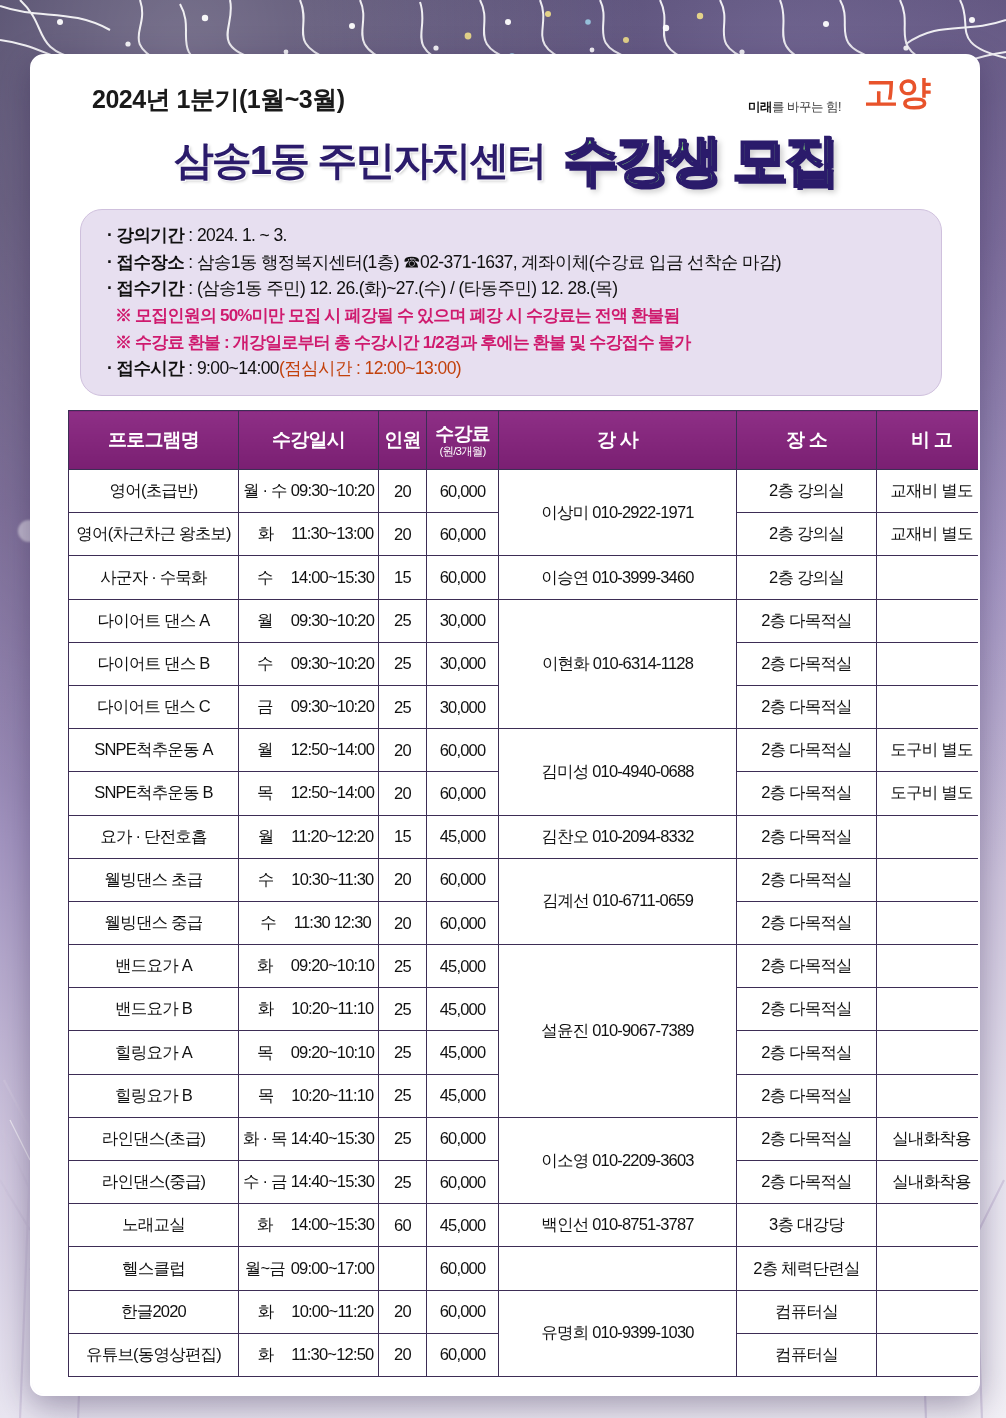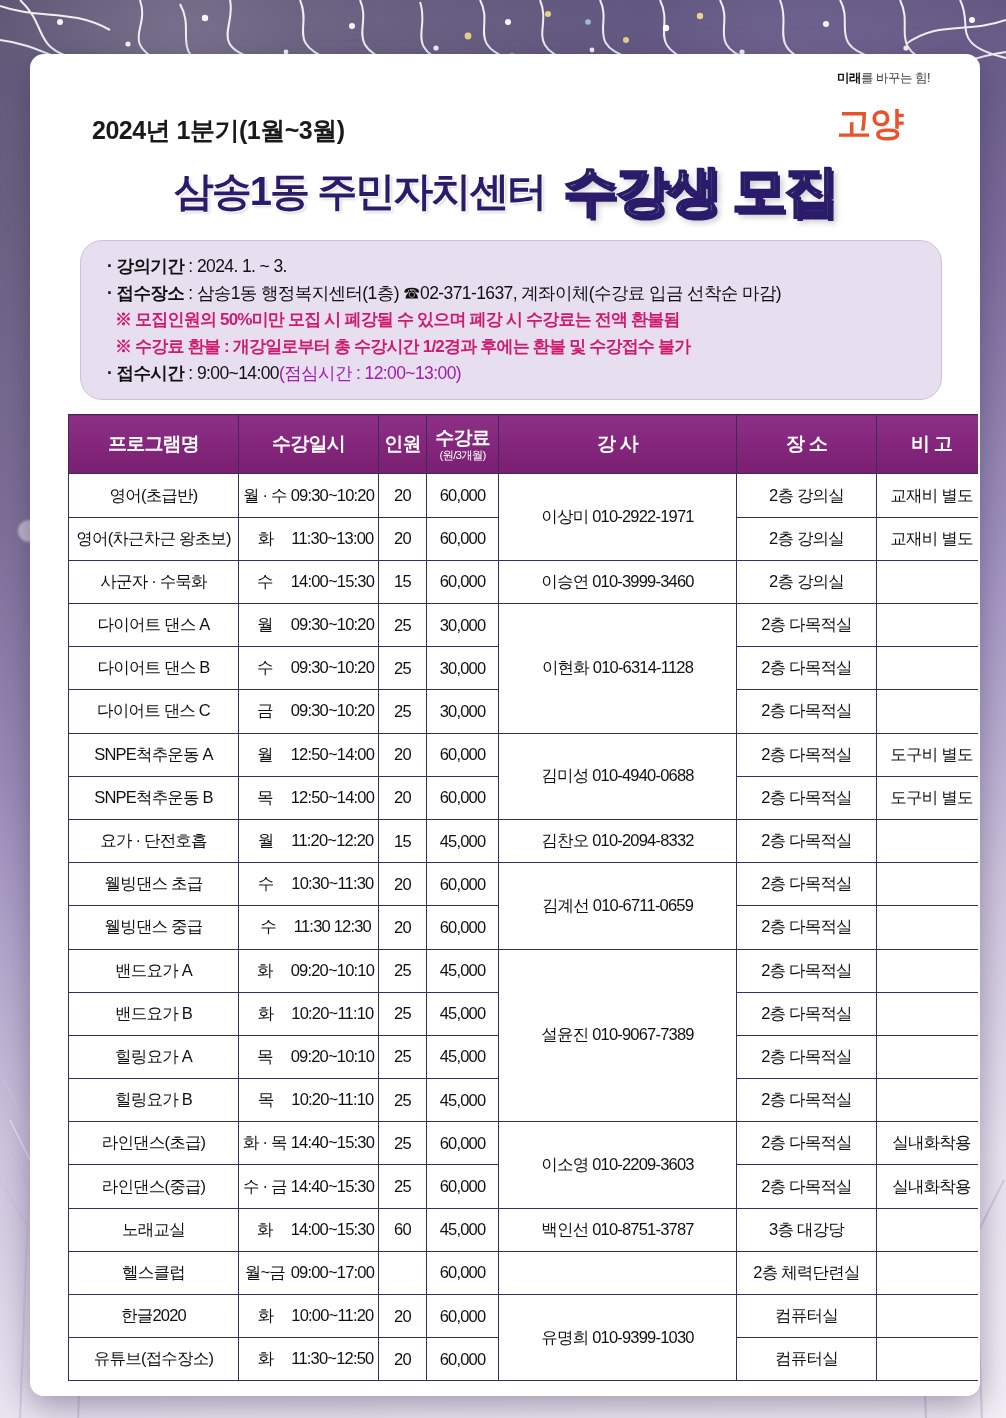--- a/index.html
+++ b/index.html
@@ -27,21 +27,21 @@
   }
   .card-inner{position:absolute;left:0;top:0;right:0;bottom:0;background:#ffffff;opacity:.94;}
   .content{position:relative;z-index:3;padding:0 22px;}
 
   
   .toprow{display:flex;align-items:flex-end;justify-content:space-between;padding:14px 8px 0 38px;}
   .period{
     font-size:25px;font-weight:bold;color:#1a1a1a;letter-spacing:-0.5px;
     text-shadow:0 1px 0 #fff;
   }
-  .brand{display:flex;align-items:flex-start;gap:14px;padding-right:18px;flex-direction:column;}
+  .brand{display:flex;align-items:flex-end;gap:23px;padding-right:18px;}
   .brand-slogan{font-size:12.5px;color:#3a3a3a;letter-spacing:-0.5px;}
   .brand-slogan b{color:#111;}
   .brand-name{font-size:34px;font-weight:bold;color:#e8532b;letter-spacing:-1px;}
 
   .titlerow{display:flex;align-items:center;justify-content:center;gap:18px;margin-top:8px;padding:0 20px;}
   .title-left{
     font-size:40px;font-weight:bold;color:#2b1b6b;letter-spacing:-2px;
     text-shadow:1px 1px 0 #ffffff, 2px 2px 3px rgba(0,0,0,.18);
   }
   .title-right{
@@ -54,21 +54,21 @@
   
   .infobox{
     margin:12px 14px 0 26px;background:#e7dff0;border:1px solid #cfc0dd;border-radius:22px;
     padding:12px 22px 13px 26px;
   }
   .infobox ul{list-style:none;margin:0;padding:0;}
   .infobox li{font-size:17.5px;color:#101010;line-height:1.52;letter-spacing:-0.6px;white-space:nowrap;}
   .infobox li .lbl{font-weight:bold;}
   .dot{display:inline-block;width:8px;}
   .note{color:#cf1a6e;font-weight:bold;font-size:17px;letter-spacing:-0.8px;}
-  .redtxt{color:#a21caf;}
+  .redtxt{color:#c2410c;}
 
   
   table.courses{
     margin:14px 14px 0 14px;border-collapse:collapse;width:918px;table-layout:fixed;
     background:#fff;
   }
   table.courses th, table.courses td{
     border:1px solid #3d2d55;text-align:center;letter-spacing:-0.8px;color:#111;
   }
   table.courses thead th{
@@ -169,20 +169,23 @@
       <div class="title-right">수강생 모집</div>
     </div>
 
     <div class="infobox">
       <ul>
         <li>
           <span class="lbl">· 강의기간</span><span> : 2024. 1. ~ 3.</span>
         </li>
         <li>
           <span class="lbl">· 접수장소</span><span> : 삼송1동 행정복지센터(1층) ☎02-371-1637, 계좌이체(수강료 입금 선착순 마감)</span>
+        </li>
+        <li>
+          <span class="lbl">· 접수기간</span><span> : (삼송1동 주민) 12. 26.(화)~27.(수) / (타동주민) 12. 28.(목)</span>
         </li>
         <li>
           <span class="dot"></span><span class="note">※ 모집인원의 50%미만 모집 시 폐강될 수 있으며 폐강 시 수강료는 전액 환불됨</span>
         </li>
         <li>
           <span class="dot"></span><span class="note">※ 수강료 환불 : 개강일로부터 총 수강시간 1/2경과 후에는 환불 및 수강접수 불가</span>
         </li>
         <li>
           <span class="lbl">· 접수시간</span><span> : 9:00~14:00</span><span class="redtxt">(점심시간 : 12:00~13:00)</span>
         </li>
@@ -379,21 +382,21 @@
           <tr>
             <td class="name">한글2020</td>
             <td class="time"><span class="time-split"><span class="d">화</span> 10:00~11:20</span></td>
             <td>20</td>
             <td>60,000</td>
             <td class="teacher" rowspan="2">유명희 010-9399-1030</td>
             <td class="place">컴퓨터실</td>
             <td class="remark"></td>
           </tr>
           <tr>
-            <td class="name">유튜브(접수장소)</td>
+            <td class="name">유튜브(동영상편집)</td>
             <td class="time"><span class="time-split"><span class="d">화</span> 11:30~12:50</span></td>
             <td>20</td>
             <td>60,000</td>
             <td class="place">컴퓨터실</td>
             <td class="remark"></td>
           </tr>
         </tbody>
     </table>
 
   </div>

